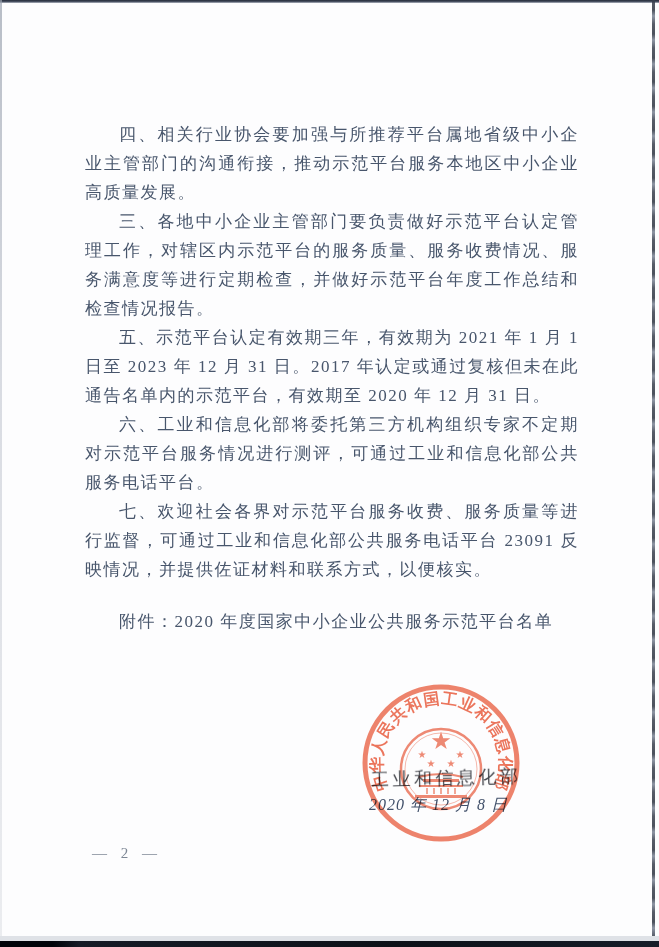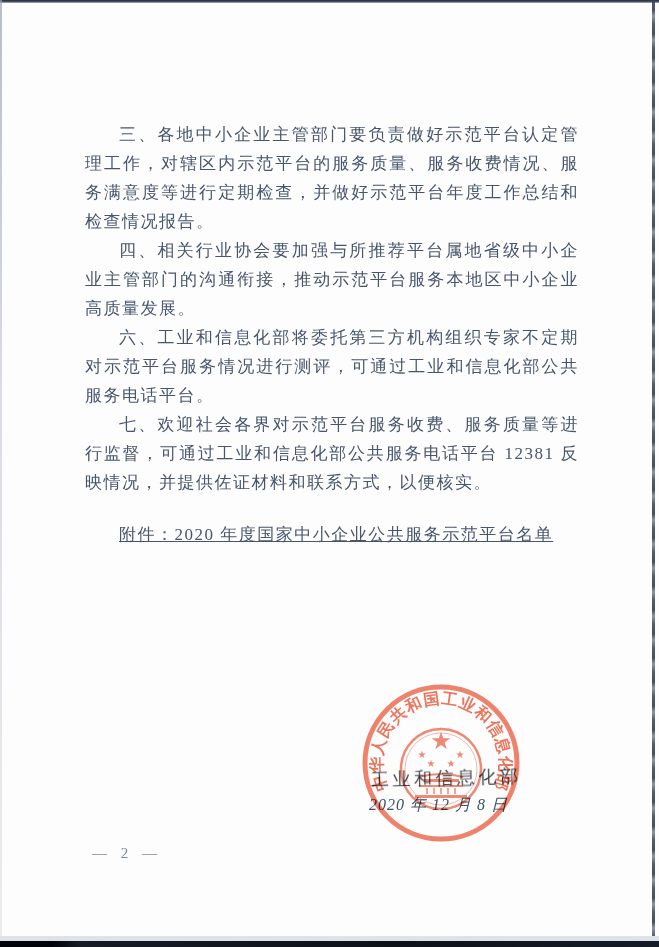--- a/index.html
+++ b/index.html
@@ -49,21 +49,20 @@
     letter-spacing: 1.5px;
     text-align: justify;
     filter: blur(.2px);
   }
   .content p {
     margin: 0;
     text-indent: 2em;
   }
   .attachment {
     margin-top: 23px !important;
-    text-decoration: underline;
   }
   
   .signature {
     position: absolute; left: 371px; top: 766px;
     color: #45474d;
     font-size: 18px;
     letter-spacing: 3.5px;
     transform: rotate(-1.5deg);
     z-index: 1;
     filter: blur(.2px);
@@ -98,24 +97,25 @@
 
 <div class="page">
 
   <div class="edge-top"></div>
   <div class="edge-left"></div>
   <div class="edge-right"></div>
   <div class="edge-bottom-light"></div>
   <div class="edge-bottom-dark"></div>
 
   <main class="content">
+    <p>四、相关行业协会要加强与所推荐平台属地省级中小企业主管部门的沟通衔接，推动示范平台服务本地区中小企业高质量发展。</p>
     <p>三、各地中小企业主管部门要负责做好示范平台认定管理工作，对辖区内示范平台的服务质量、服务收费情况、服务满意度等进行定期检查，并做好示范平台年度工作总结和检查情况报告。</p>
-    <p>四、相关行业协会要加强与所推荐平台属地省级中小企业主管部门的沟通衔接，推动示范平台服务本地区中小企业高质量发展。</p>
+    <p>五、示范平台认定有效期三年，有效期为 2021 年 1 月 1 日至 2023 年 12 月 31 日。2017 年认定或通过复核但未在此通告名单内的示范平台，有效期至 2020 年 12 月 31 日。</p>
     <p>六、工业和信息化部将委托第三方机构组织专家不定期对示范平台服务情况进行测评，可通过工业和信息化部公共服务电话平台。</p>
-    <p>七、欢迎社会各界对示范平台服务收费、服务质量等进行监督，可通过工业和信息化部公共服务电话平台 12381 反映情况，并提供佐证材料和联系方式，以便核实。</p>
+    <p>七、欢迎社会各界对示范平台服务收费、服务质量等进行监督，可通过工业和信息化部公共服务电话平台 23091 反映情况，并提供佐证材料和联系方式，以便核实。</p>
     <p class="attachment">附件：2020 年度国家中小企业公共服务示范平台名单</p>
   </main>
 
   <div class="signature">工业和信息化部</div>
   <div class="sign-date">2020 年 12 月 8 日</div>
 
   <svg class="seal" viewBox="0 0 164 164" xmlns="http://www.w3.org/2000/svg" color="#ec6a4e">
 
     <circle cx="82" cy="82" r="76" fill="none" stroke="currentColor" stroke-width="5" opacity=".9"></circle>
 

